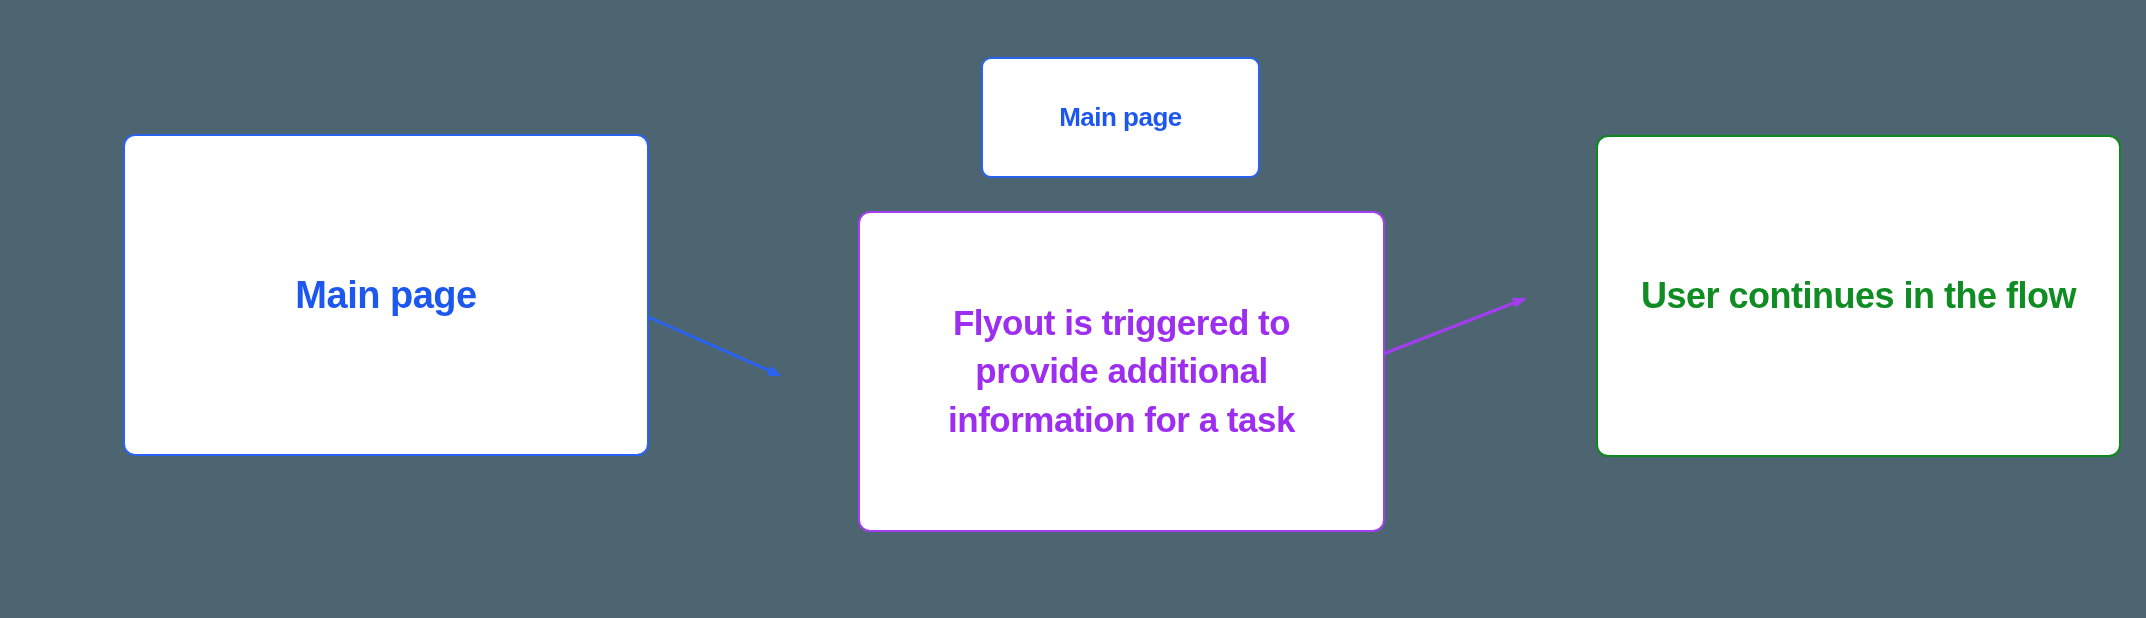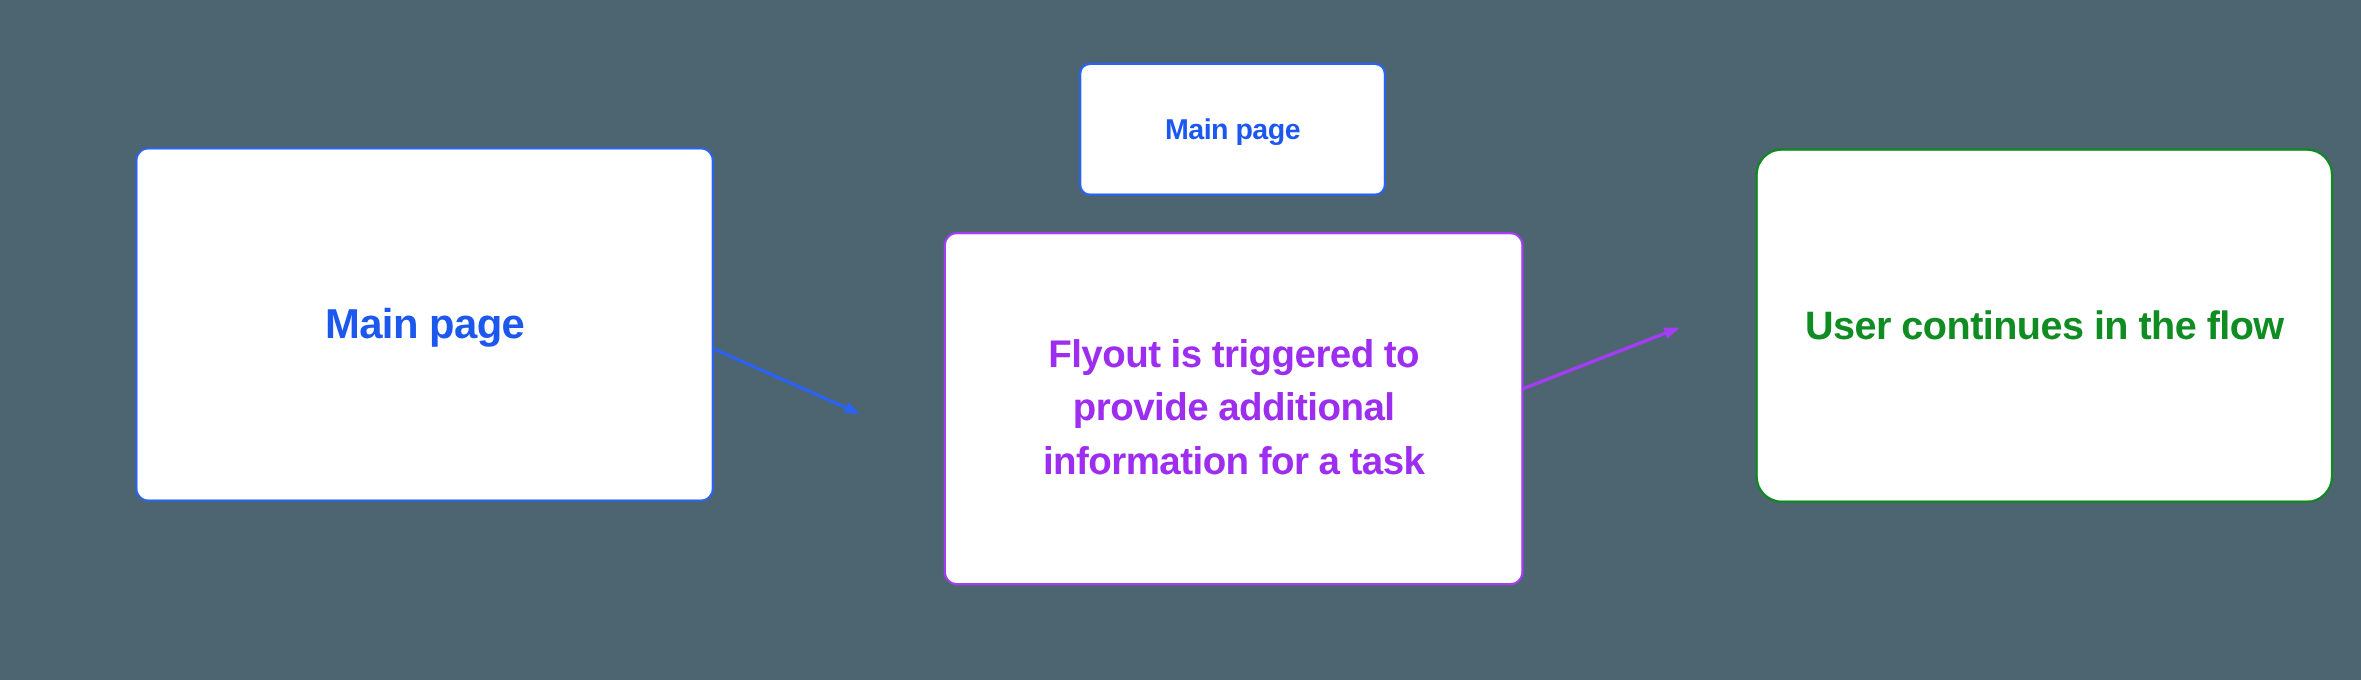--- a/index.html
+++ b/index.html
@@ -67,21 +67,21 @@
   }
   .node-flyout .node-label {
     color: var(--purple-text);
     font-size: 35px;
     max-width: 400px;
   }
   .node-user-flow {
     left: 1548px; top: 135px;
     width: 525px; height: 322px;
     border: 2.5px solid var(--green-border);
-    border-radius: 24px;
+    border-radius: 12px;
   }
   .node-user-flow .node-label { color: var(--green-text); font-size: 36px; }
 </style>
 </head>
 <body>
 
 <div class="canvas">
 
   <svg class="connectors" viewBox="0 0 2146 618" xmlns="http://www.w3.org/2000/svg">
     <defs>

